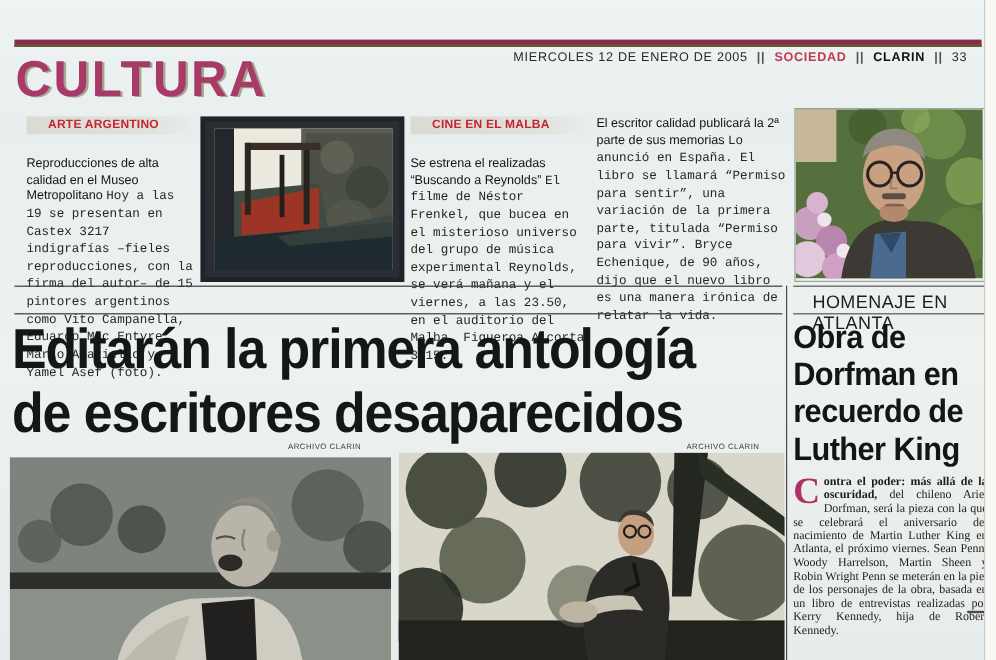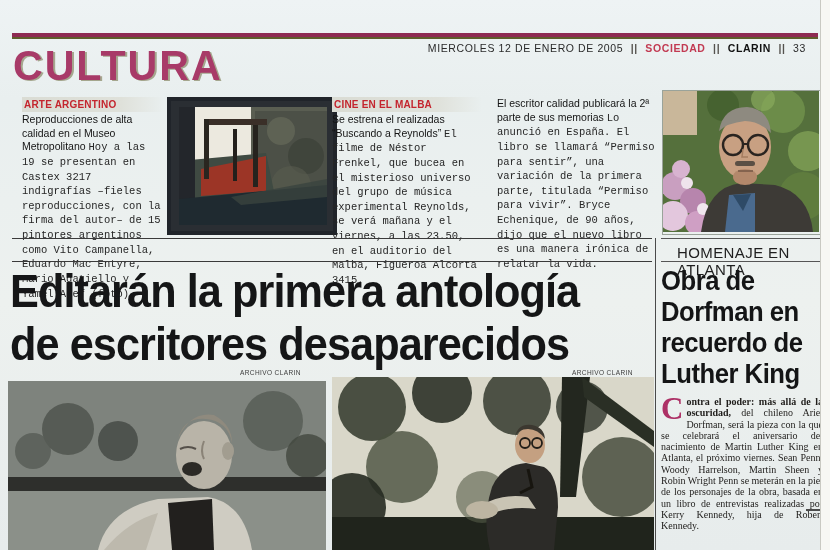--- a/index.html
+++ b/index.html
@@ -16,25 +16,25 @@
   .masthead .section{color:#c23a52;font-weight:bold;}
   .masthead .brand{font-weight:bold;color:#111;}
   .topbar{position:absolute;left:12px;top:33px;width:806px;height:4px;background:#8e2a52;border-bottom:2px solid #5f5d2c;}
   .cultura{
     position:absolute;left:13px;top:42px;font-size:42px;font-weight:bold;letter-spacing:2px;
     color:#a83a68;transform:scaleX(.98);transform-origin:left top;
     text-shadow:2px 1px 0 rgba(96,94,44,.5);
   }
   
   .brief{position:absolute;top:97px;font-size:10.5px;line-height:1.3;}
-  .brief .kicker{display:block;font-size:10px;font-weight:bold;color:#c4252e;letter-spacing:.2px;background:linear-gradient(90deg,#dadcd4 0%,#dfe1da 70%,rgba(223,225,218,0) 100%);padding:1px 2px;margin-bottom:1px;}
+  .brief .kicker{display:block;font-size:10px;font-weight:bold;color:#c4252e;letter-spacing:.2px;background:linear-gradient(90deg,#dadcd4 0%,#dfe1da 70%,rgba(223,225,218,0) 100%);padding:1px 18px;margin-bottom:18px;}
   .brief .btitle{font-weight:normal;color:#141414;}
   .brief .bbody{color:#262626;font-family:Liberation Mono, monospace;}
   #brief-arte{left:22px;width:142px;}
-  #brief-cine{left:332px;width:150px;}
+  #brief-cine{left:342px;width:150px;}
   #brief-bryce{left:497px;width:158px;}
   .photo{position:absolute;overflow:hidden;}
   #art-photo{left:167px;top:97px;width:170px;height:138px;background:#20242a;padding:4px;box-sizing:border-box;}
   #portrait-photo{left:662px;top:90px;width:158px;height:143px;border:1px solid #9aa39a;}
   
   .rule{position:absolute;background:#3a3a3a;height:1px;}
   .kicker-main{position:absolute;left:12px;top:244px;width:640px;font-size:11.5px;letter-spacing:.4px;color:#222;}
   .headline{
     position:absolute;left:10px;top:264px;width:700px;
     font-size:47px;line-height:53px;font-weight:bold;color:#151617;letter-spacing:-1px;

